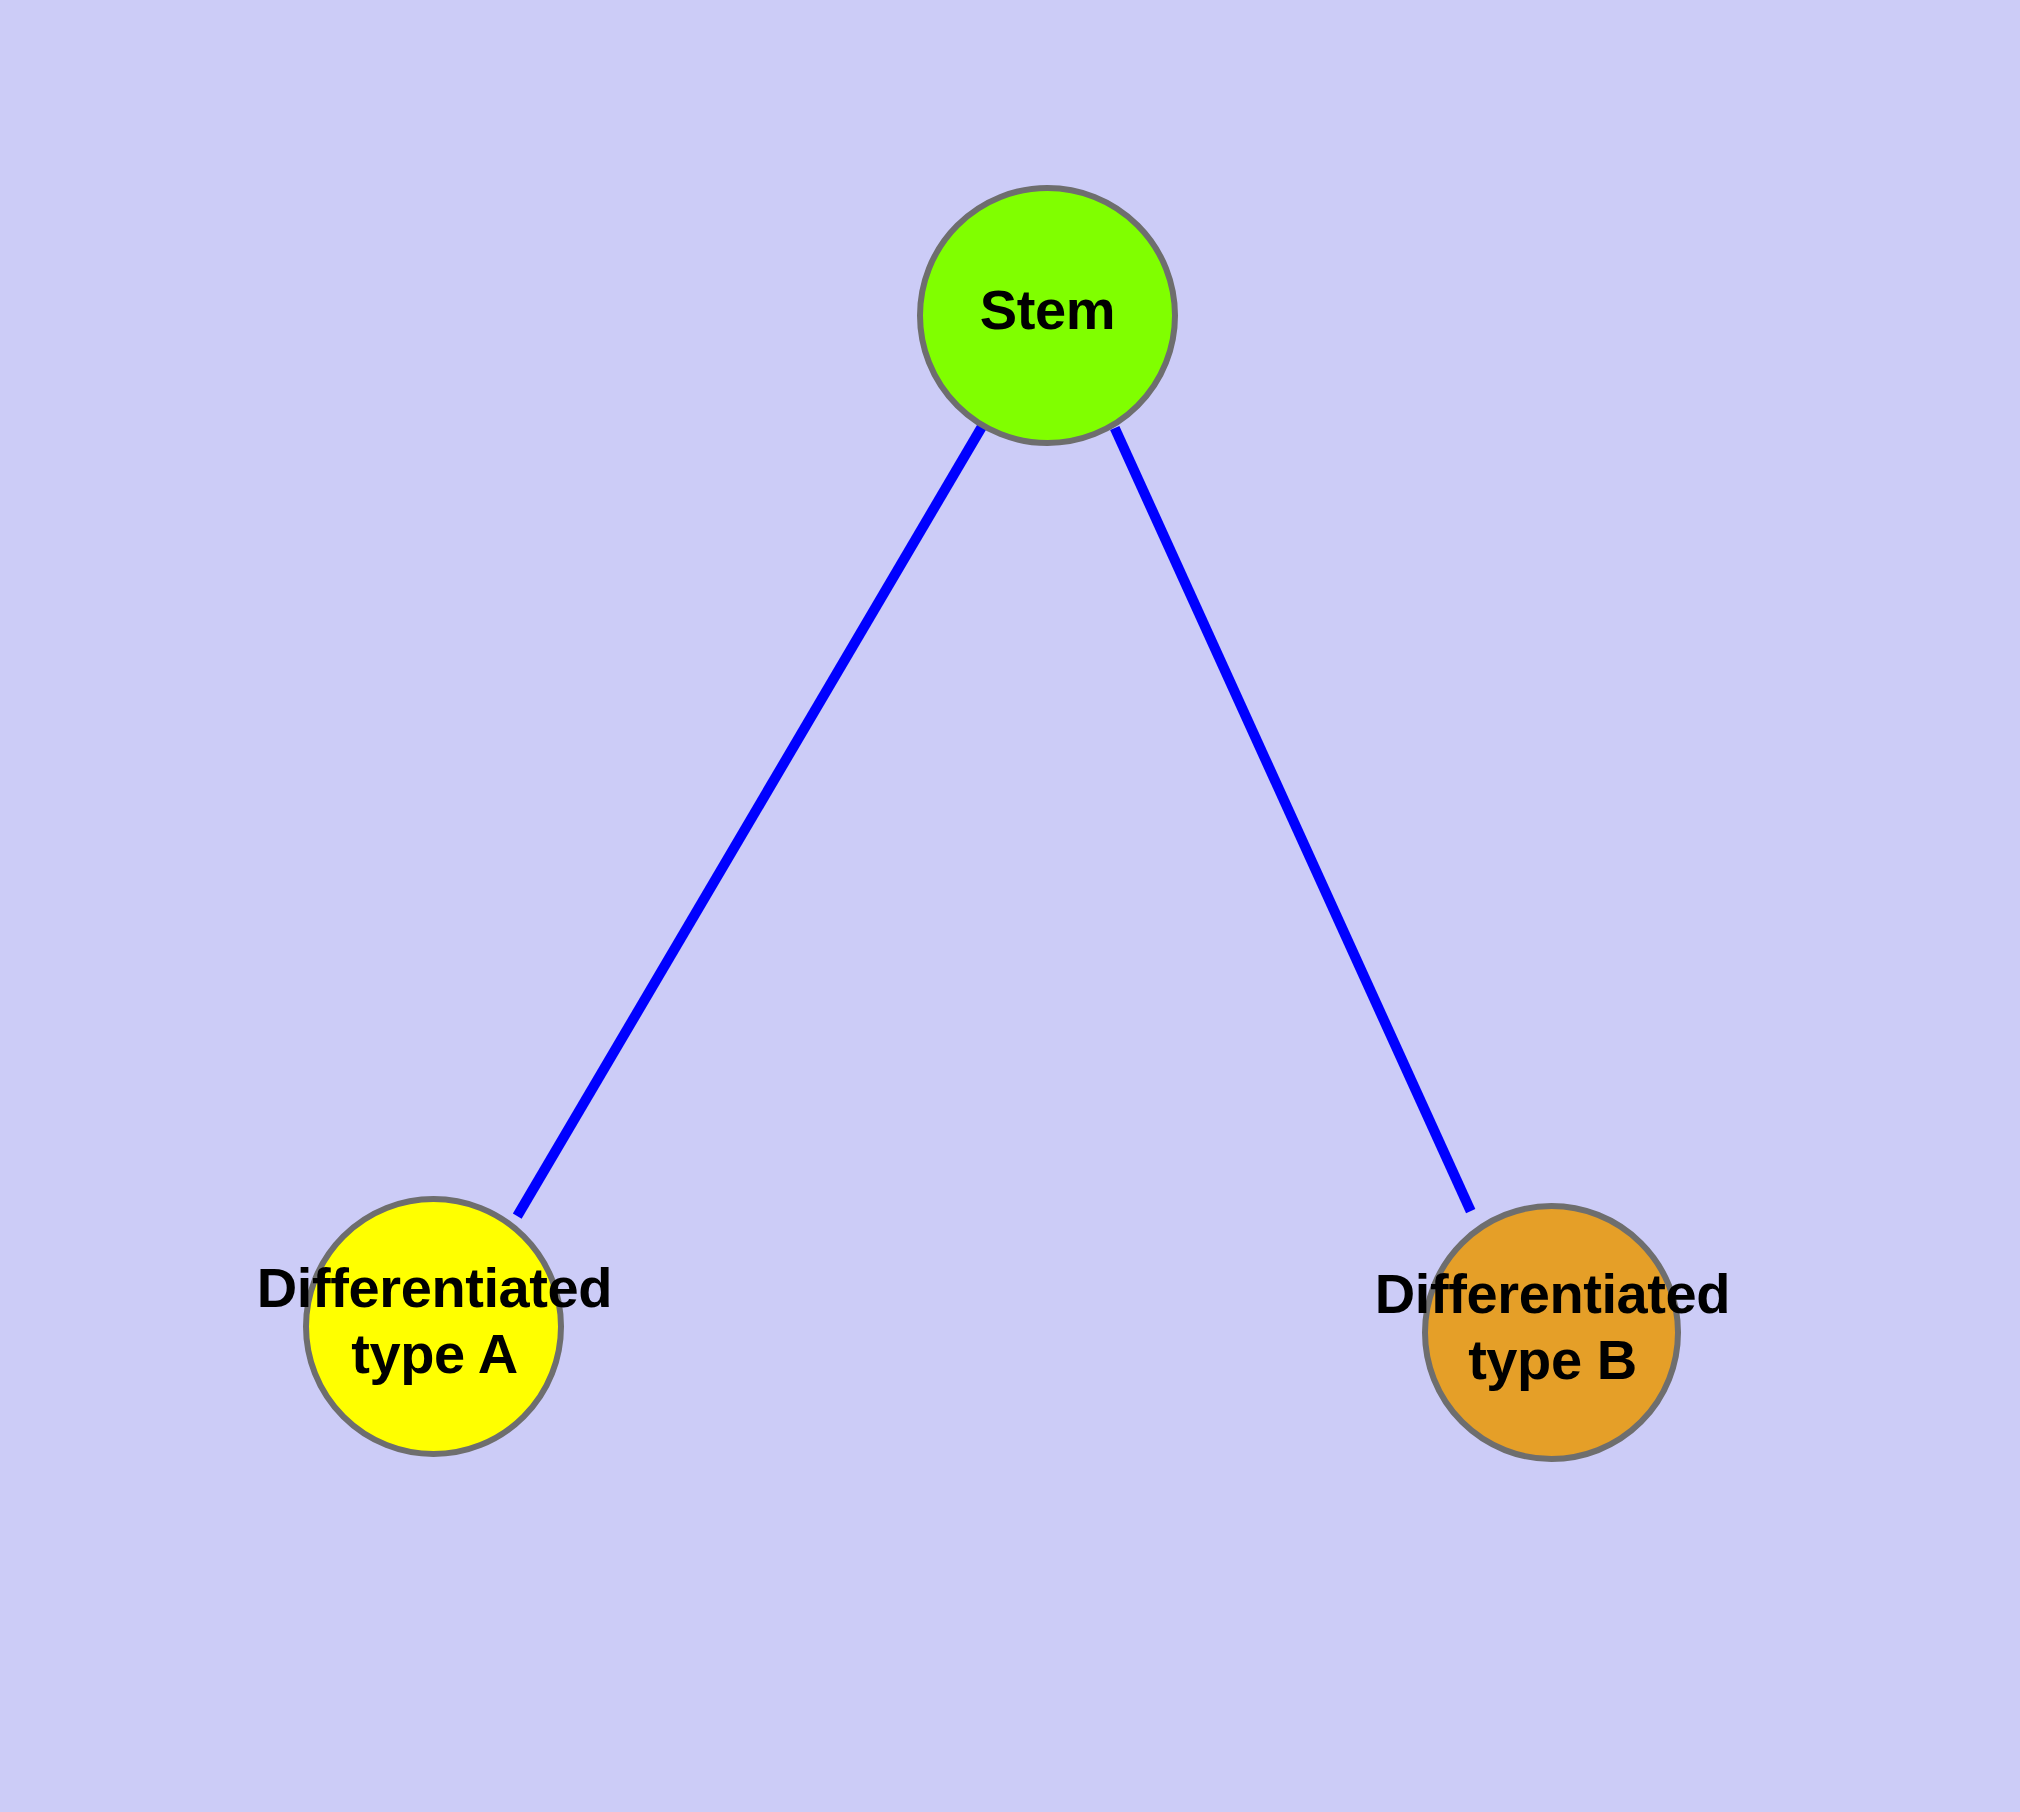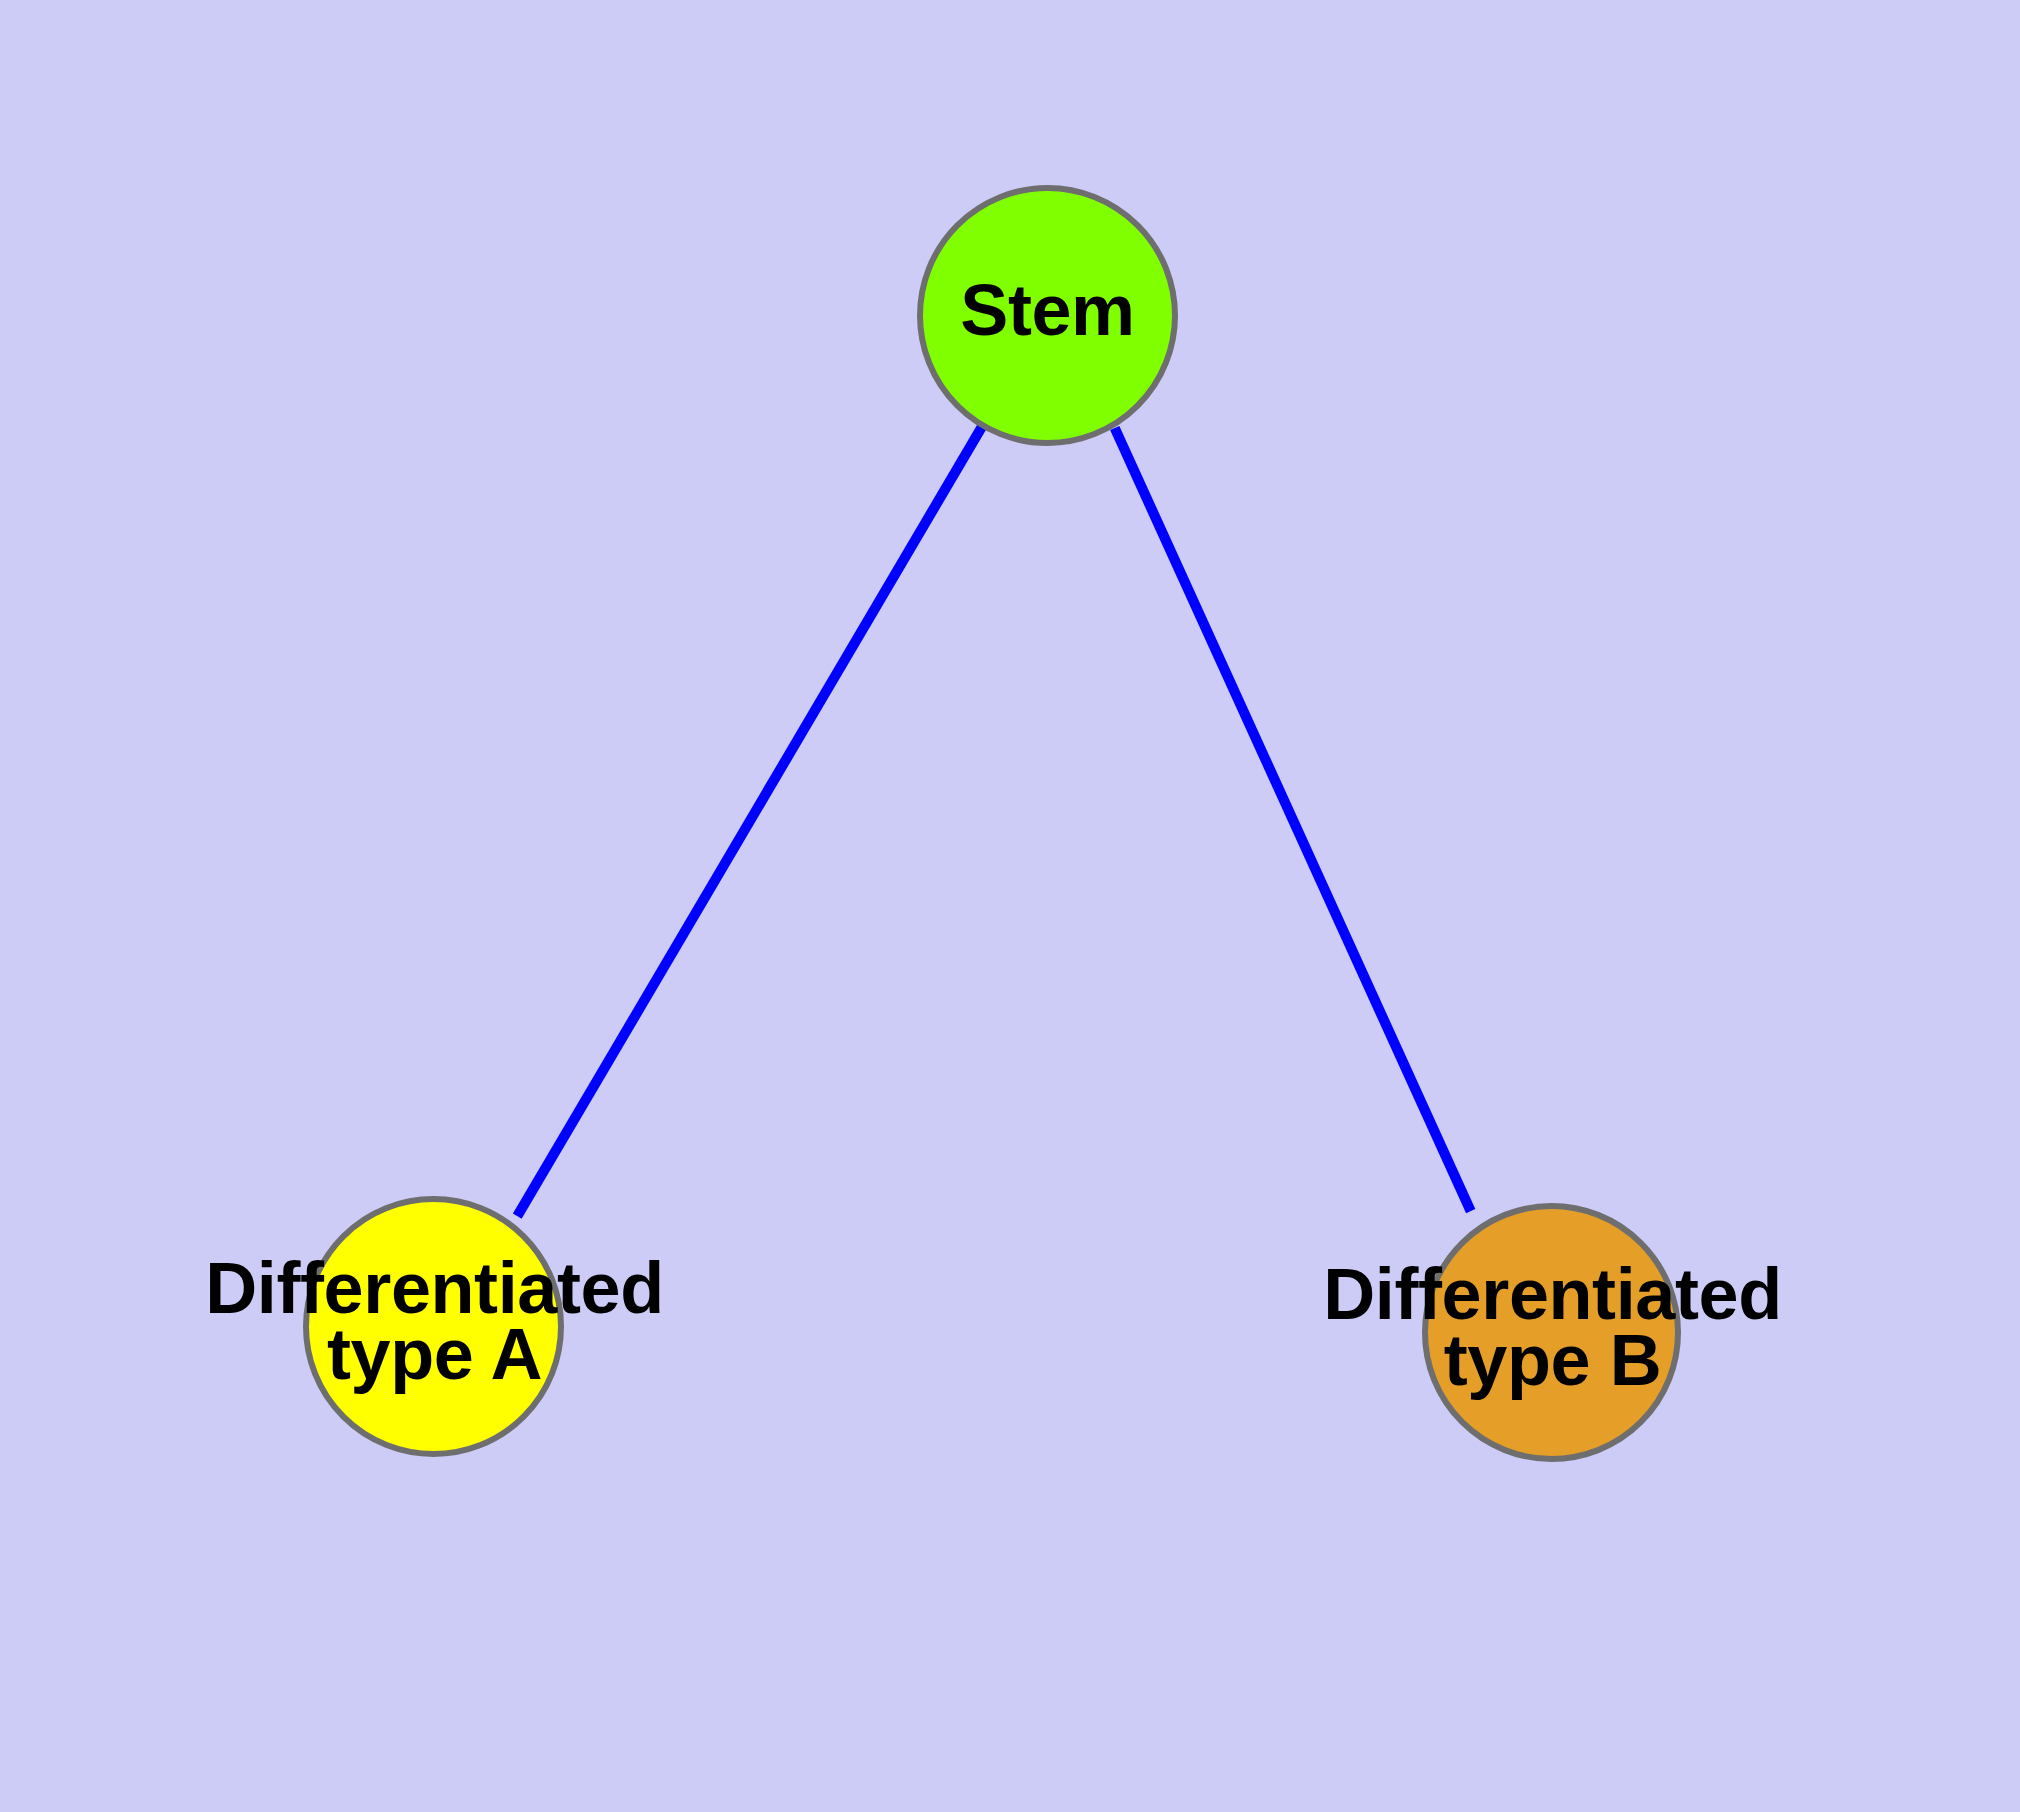--- a/index.html
+++ b/index.html
@@ -30,21 +30,21 @@
     position: absolute;
     border-radius: 50%;
     box-sizing: border-box;
   }
   .node-label {
     position: absolute;
     text-align: center;
     color: #000000;
     font-family: "Liberation Sans", sans-serif;
     font-weight: bold;
-    font-size: 72px;
+    font-size: 56px;
     line-height: 66px;
     white-space: nowrap;
     letter-spacing: -0.4px;
   }
   .node-label span {
     display: block;
   }
 </style>
 </head>
 <body>

